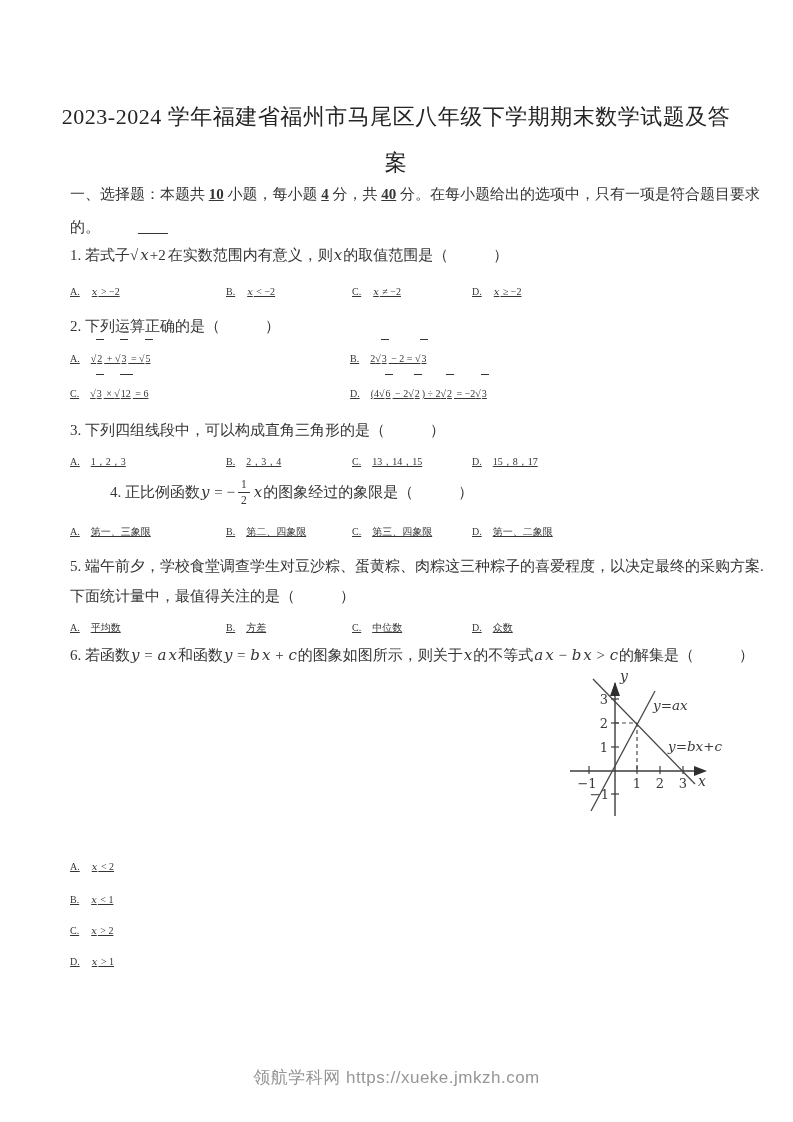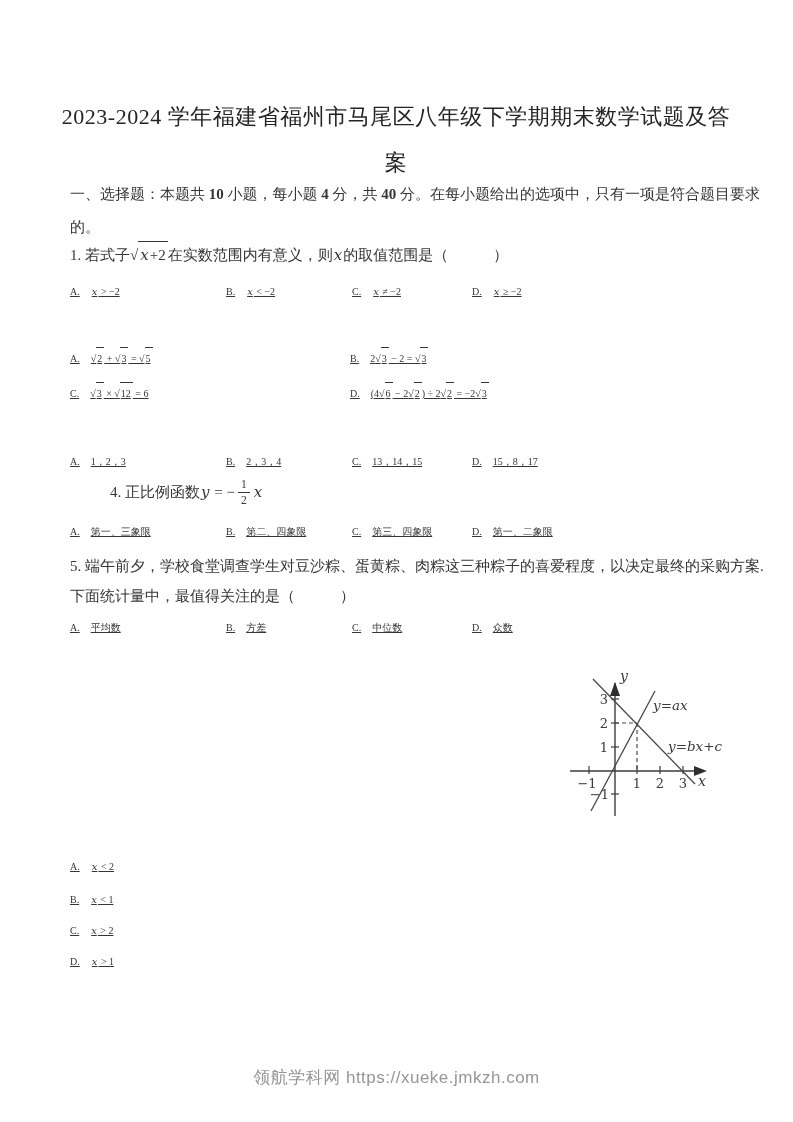--- a/index.html
+++ b/index.html
@@ -6,27 +6,27 @@
   .page{
     position:relative;width:793px;height:1122px;background:#ffffff;margin:0 auto;
     font-family:"Liberation Serif","DejaVu Serif",serif;color:#353535;overflow:hidden;
   }
   .title{
     position:absolute;top:94px;left:56px;width:680px;text-align:center;
     font-size:22px;font-weight:normal;line-height:46px;color:#242424;
     word-break:break-all;letter-spacing:0.5px;
   }
   .row{position:absolute;left:70px;font-size:15px;line-height:21px;white-space:nowrap;}
-  .row b{font-family:"Liberation Serif",serif;}
+  .row b{font-family:"Liberation Serif",serif;text-decoration:underline;}
   .opt{position:absolute;font-size:10px;line-height:21px;white-space:nowrap;text-decoration:underline;}
   .opt .lab{margin-right:11px;}
   .c1{left:70px}.c2{left:226px}.c3{left:352px}.c4{left:472px}.cb{left:350px}
   .math i, .row i{font-style:italic;font-family:"DejaVu Serif",serif;padding:0 1px;}
   .rad{white-space:nowrap;}
-  .rad .rv{border-top:1px solid currentColor;padding:5px 2px 0 1px;}
+  .rad .rv{border-top:1px solid currentColor;padding:13px 2px 0 1px;}
   .frac{display:inline-block;vertical-align:-9px;text-align:center;margin:0 3px;line-height:1;}
   .frac .fn{display:block;font-size:11.5px;line-height:1.25;padding:0 3px;border-bottom:1px solid currentColor;}
   .frac .fd{display:block;font-size:11.5px;line-height:1.25;padding:0 3px;}
   .q4row{display:flex;align-items:center;height:36px;margin-left:40px;}
   .figure{position:absolute;left:558px;top:667px;}
   .figure text{font-family:"DejaVu Serif",serif;fill:#3a3a3a;}
   .figure .ital{font-style:italic;}
   .footer{
     position:absolute;top:1066px;left:0;width:100%;text-align:center;
     font-family:"Liberation Sans","DejaVu Sans",sans-serif;
@@ -44,50 +44,54 @@
     <span>一、选择题：本题共 </span><b>10</b><span> 小题，每小题 </span><b>4</b><span> 分，共 </span><b>40</b><span> 分。在每小题给出的选项中，只有一项是符合题目要求</span>
   </div>
   <div class="row" style="top:217px">的。</div>
 
   <div class="row" style="top:245px">1. 若式子<span class="rad">√<span class="rv"><i>x</i>+2</span></span>在实数范围内有意义，则<i>x</i>的取值范围是（　　　）</div>
   <div class="opt c1" style="top:281px"><span class="lab">A.</span><span class="math"><i>x</i> &gt; −2</span></div>
   <div class="opt c2" style="top:281px"><span class="lab">B.</span><span class="math"><i>x</i> &lt; −2</span></div>
   <div class="opt c3" style="top:281px"><span class="lab">C.</span><span class="math"><i>x</i> ≠ −2</span></div>
   <div class="opt c4" style="top:281px"><span class="lab">D.</span><span class="math"><i>x</i> ≥ −2</span></div>
 
+  <div class="row" style="top:316px">2. 下列运算正确的是（　　　）</div>
   <div class="opt c1" style="top:348px"><span class="lab">A.</span><span class="math"><span class="rad">√<span class="rv">2</span></span> + <span class="rad">√<span class="rv">3</span></span> = <span class="rad">√<span class="rv">5</span></span></span></div>
   <div class="opt cb" style="top:348px"><span class="lab">B.</span><span class="math">2<span class="rad">√<span class="rv">3</span></span> − 2 = <span class="rad">√<span class="rv">3</span></span></span></div>
   <div class="opt c1" style="top:383px"><span class="lab">C.</span><span class="math"><span class="rad">√<span class="rv">3</span></span> × <span class="rad">√<span class="rv">12</span></span> = 6</span></div>
   <div class="opt cb" style="top:383px"><span class="lab">D.</span><span class="math">(4<span class="rad">√<span class="rv">6</span></span> − 2<span class="rad">√<span class="rv">2</span></span>) ÷ 2<span class="rad">√<span class="rv">2</span></span> = −2<span class="rad">√<span class="rv">3</span></span></span></div>
 
+  <div class="row" style="top:420px">3. 下列四组线段中，可以构成直角三角形的是（　　　）</div>
   <div class="opt c1" style="top:451px"><span class="lab">A.</span><span>1，2，3</span></div>
   <div class="opt c2" style="top:451px"><span class="lab">B.</span><span>2，3，4</span></div>
   <div class="opt c3" style="top:451px"><span class="lab">C.</span><span>13，14，15</span></div>
   <div class="opt c4" style="top:451px"><span class="lab">D.</span><span>15，8，17</span></div>
 
   <div class="row q4row" style="top:474px">
     <span class="math">4. 正比例函数<i>y</i> = −</span>
       <span class="frac">
         <span class="fn">1</span>
         <span class="fd">2</span>
       </span>
       <span class="math"><i>x</i></span>
+      <span>的图象经过的象限是（　　　）</span>
   </div>
   <div class="opt c1" style="top:521px"><span class="lab">A.</span><span>第一、三象限</span></div>
   <div class="opt c2" style="top:521px"><span class="lab">B.</span><span>第二、四象限</span></div>
   <div class="opt c3" style="top:521px"><span class="lab">C.</span><span>第三、四象限</span></div>
   <div class="opt c4" style="top:521px"><span class="lab">D.</span><span>第一、二象限</span></div>
 
   <div class="row" style="top:556px">5. 端午前夕，学校食堂调查学生对豆沙粽、蛋黄粽、肉粽这三种粽子的喜爱程度，以决定最终的采购方案.</div>
   <div class="row" style="top:586px">下面统计量中，最值得关注的是（　　　）</div>
   <div class="opt c1" style="top:617px"><span class="lab">A.</span><span>平均数</span></div>
   <div class="opt c2" style="top:617px"><span class="lab">B.</span><span>方差</span></div>
   <div class="opt c3" style="top:617px"><span class="lab">C.</span><span>中位数</span></div>
   <div class="opt c4" style="top:617px"><span class="lab">D.</span><span>众数</span></div>
 
+  <div class="row" style="top:645px">6. 若函数<i>y</i> = <i>a</i><i>x</i>和函数<i>y</i> = <i>b</i><i>x</i> + <i>c</i>的图象如图所示，则关于<i>x</i>的不等式<i>a</i><i>x</i> − <i>b</i><i>x</i> &gt; <i>c</i>的解集是（　　　）</div>
 
   <svg class="figure" width="165" height="158" viewBox="0 0 165 158">
 
     <line x1="12" y1="104" x2="140" y2="104" stroke="#3c3c3c" stroke-width="1.4"></line>
     <polygon points="136,99 149,104 136,109" fill="#2e2e2e"></polygon>
     <line x1="57" y1="16" x2="57" y2="149" stroke="#3c3c3c" stroke-width="1.4"></line>
     <polygon points="52,29 57,15 62,29" fill="#2e2e2e"></polygon>
 
     <line x1="53" y1="32" x2="61" y2="32" stroke="#3c3c3c" stroke-width="1.2"></line>
     <line x1="53" y1="56" x2="61" y2="56" stroke="#3c3c3c" stroke-width="1.2"></line>

